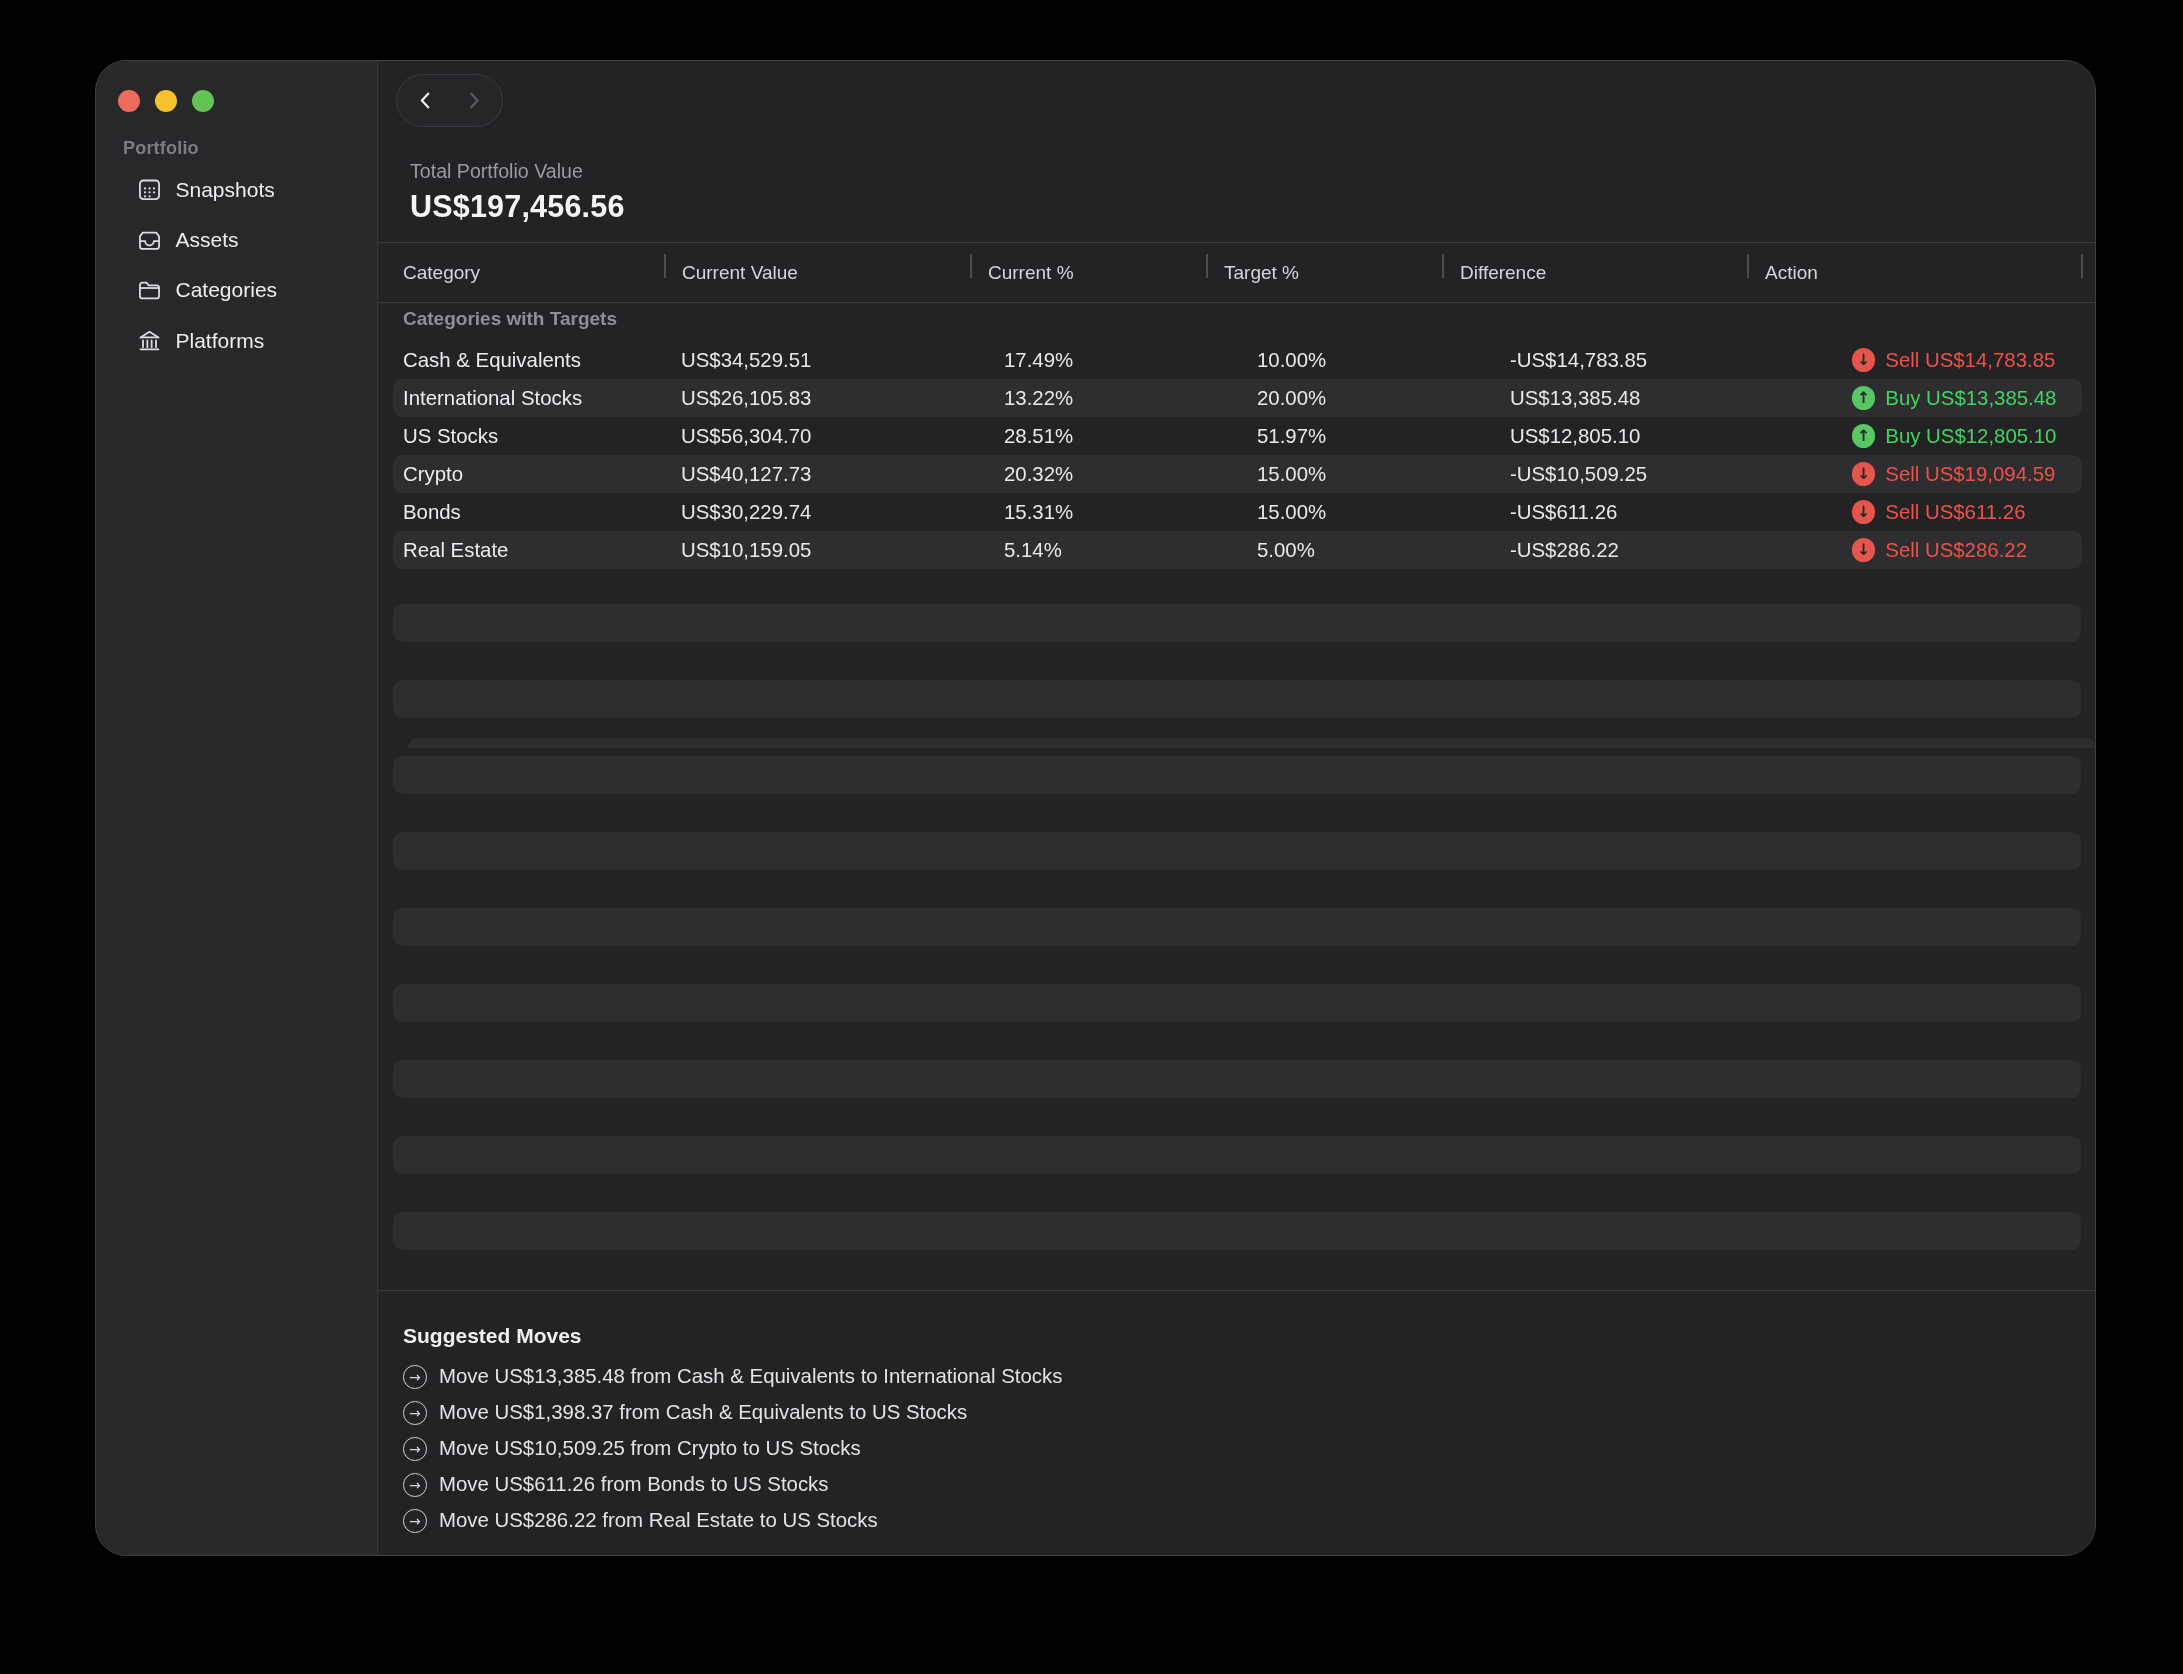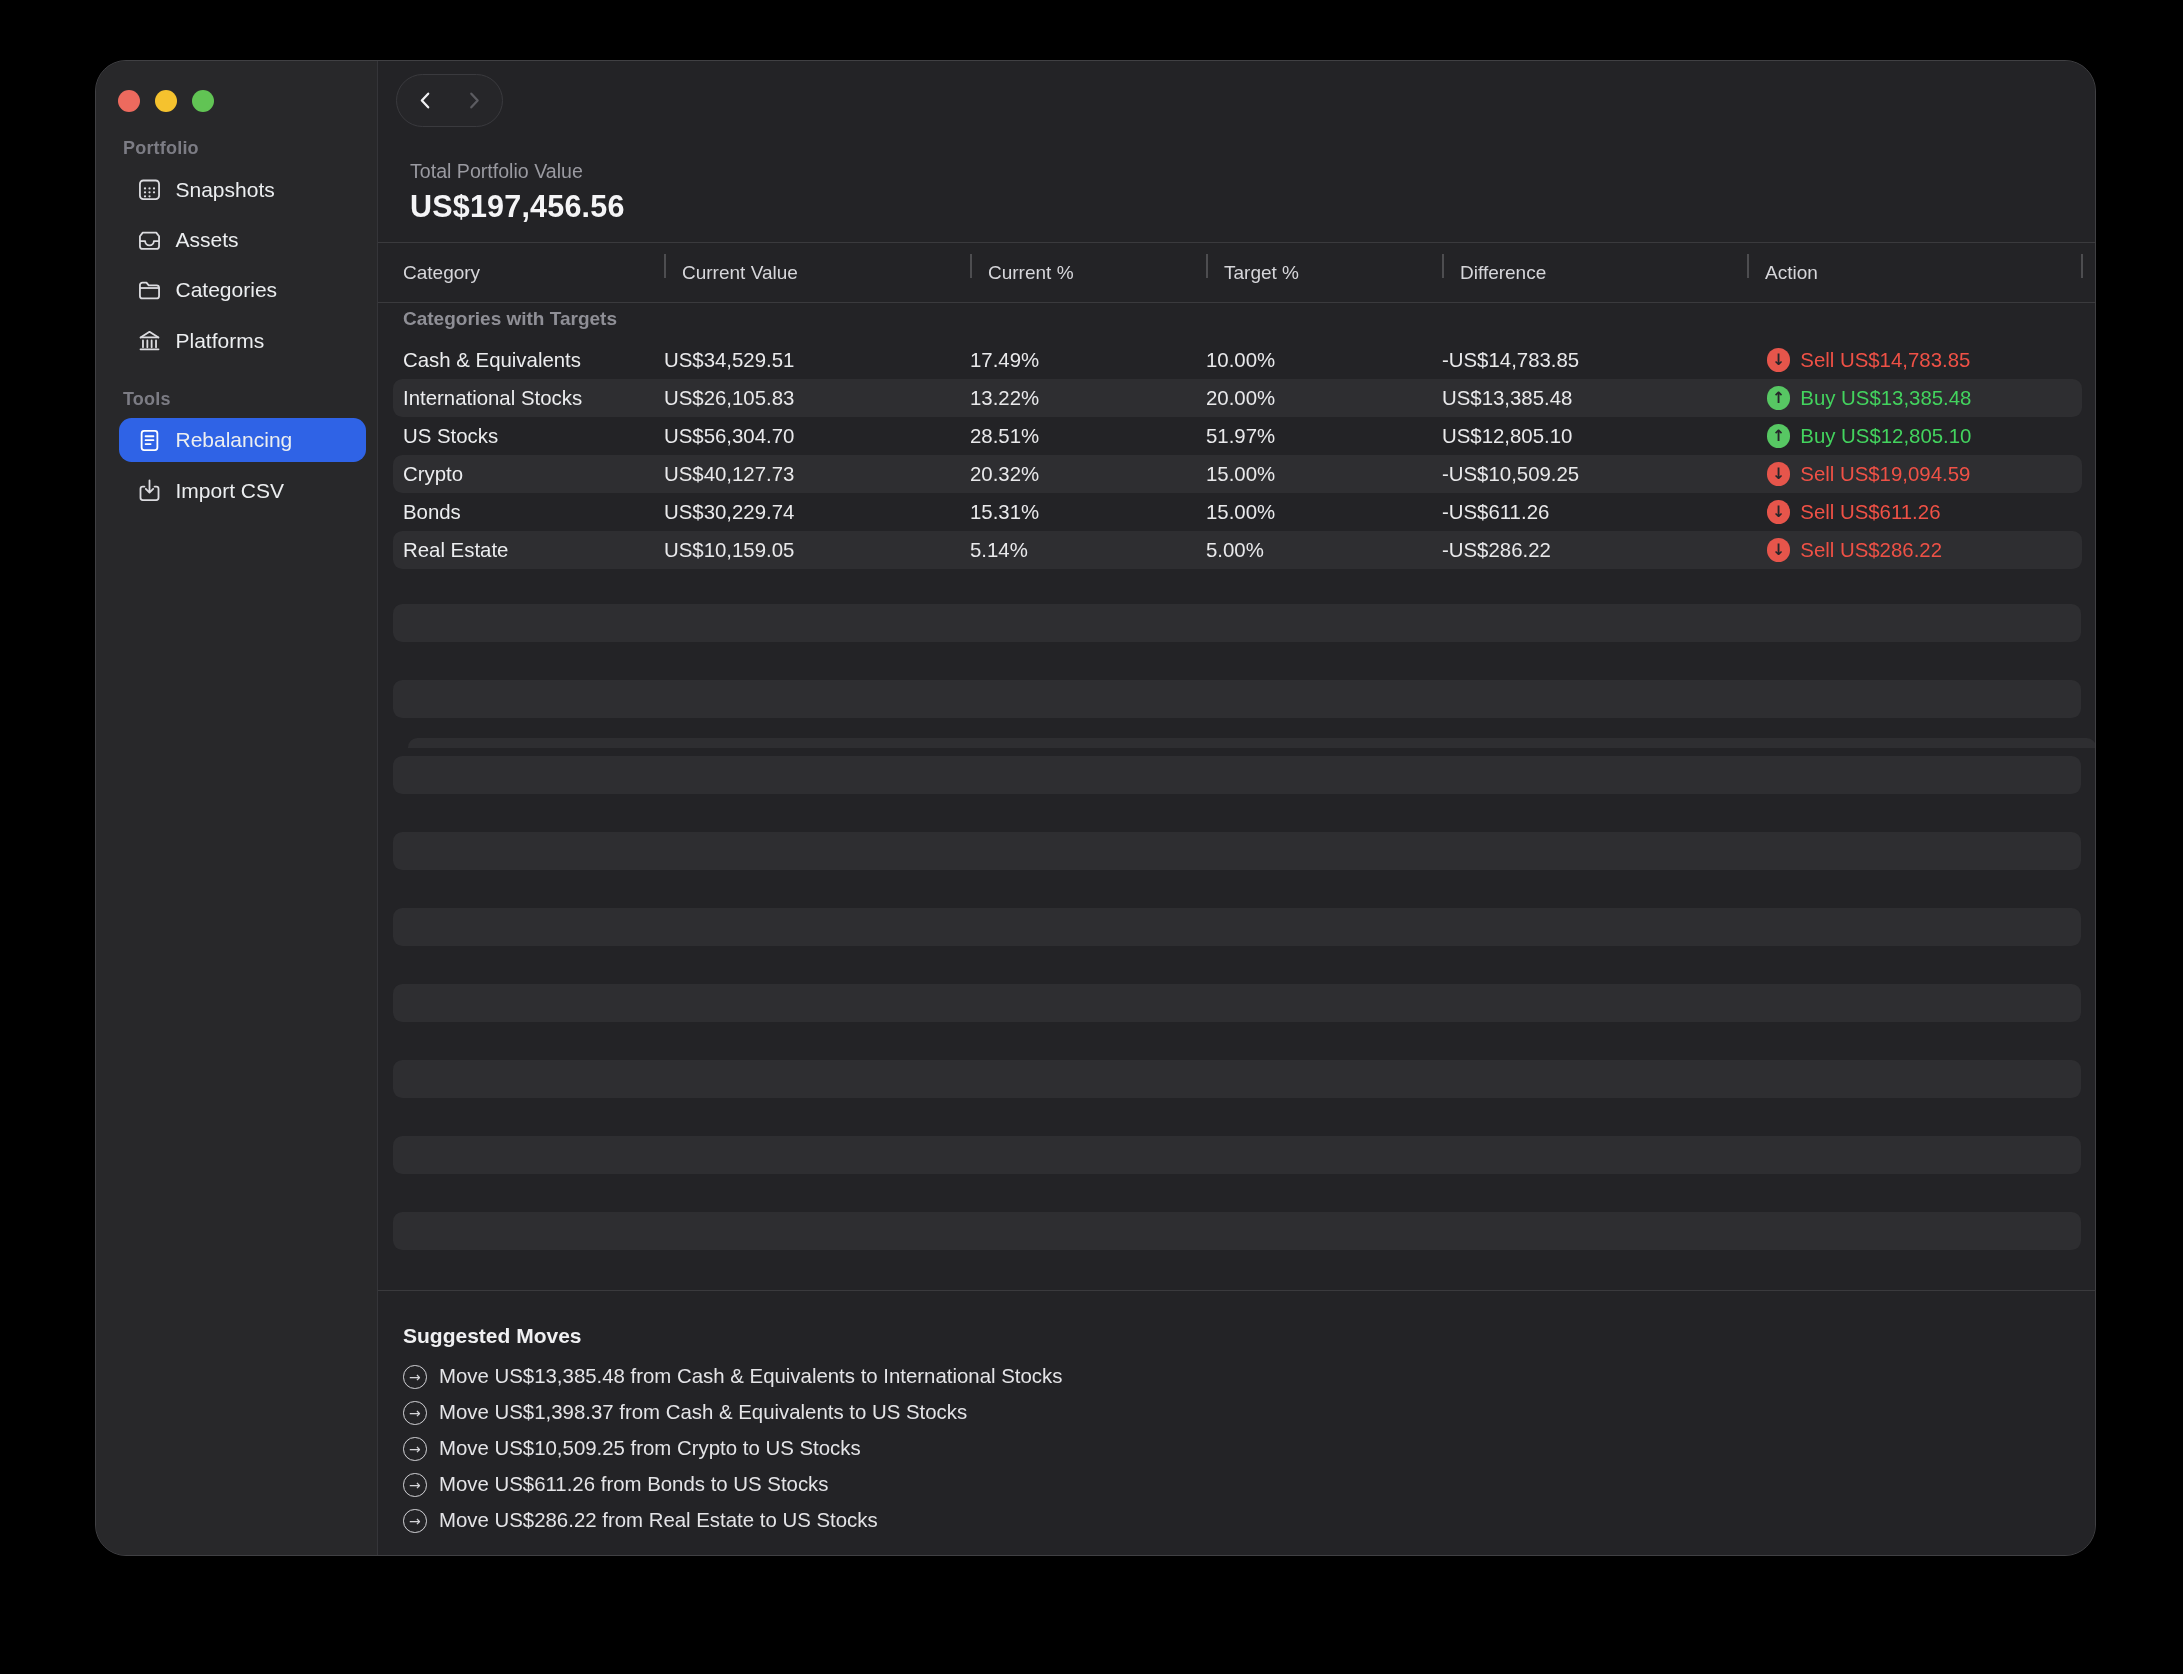--- a/index.html
+++ b/index.html
@@ -75,21 +75,21 @@
     align-items:center;
   }
   .thead .th{font-size:19px;font-weight:500;color:#d6d6da;padding-left:18px}
   .thead .th.first{padding-left:25px}
   .vsep{position:absolute;top:11px;width:1.6px;height:23.5px;background:var(--vsep)}
   .group-label{position:absolute;left:25px;top:247px;font-size:19px;font-weight:600;color:#8f8f96}
   .tbody{position:absolute;left:0;right:0;top:280px}
   .trow{
     position:relative;height:38px;width:1720px;
     display:grid;grid-template-columns:286px 306px 236px 236px 305px 334px;
-    align-items:center;font-size:20.4px;
+    align-items:center;font-size:20.4px;gap:17px;
   }
   .trow .rowbg{position:absolute;left:15px;right:16.4px;top:0;bottom:0;border-radius:9.4px;background:transparent;z-index:0}
   .trow.alt .rowbg{background:var(--stripe)}
   .trow .cell{position:relative;z-index:1}
   .c-cat{padding-left:25px;color:#ecedef}
   .c-num{text-align:left;padding-right:14px;color:#e9e9eb}
   .c-action{display:flex;align-items:center;gap:10.2px;padding-left:19.6px}
   .badge{
     width:23.5px;height:23.5px;border-radius:50%;flex:0 0 23.5px;
     display:flex;align-items:center;justify-content:center;
@@ -174,43 +174,20 @@
                   <path d="M4 9.3 12 4.3l8 5"></path>
                   <path d="M4.5 9.3h15"></path>
                   <path d="M6.2 12v6M10.1 12v6M13.9 12v6M17.8 12v6"></path>
                   <path d="M4 19.8h16"></path>
                 </svg>
               </span>
     <span>Platforms</span>
   </div>
           </div>
   </div>
-        <div class="side-section">
-    <div class="side-label">Tools</div>
-    <div>
-            <div class="side-item selected">
-    <span class="s-icon">
-                <svg viewBox="0 0 24 24" fill="none" stroke="currentColor" stroke-width="1.6" stroke-linecap="round">
-                  <rect x="5" y="3.5" width="14" height="17" rx="2.2"></rect>
-                  <path d="M8.5 8.2h7M8.5 11.7h7M8.5 15.2h4.5"></path>
-                </svg>
-              </span>
-    <span>Rebalancing</span>
-  </div>
-            <div class="side-item">
-    <span class="s-icon">
-                <svg viewBox="0 0 24 24" fill="none" stroke="currentColor" stroke-width="1.6" stroke-linecap="round" stroke-linejoin="round">
-                  <path d="M7.5 8.5H6A2 2 0 0 0 4 10.5v8A2 2 0 0 0 6 20.5h12a2 2 0 0 0 2-2v-8a2 2 0 0 0-2-2h-1.5"></path>
-                  <path d="M12 3v10.5M8.7 10.5 12 13.8l3.3-3.3"></path>
-                </svg>
-              </span>
-    <span>Import CSV</span>
-  </div>
-          </div>
-  </div>
       </nav>
   </div>
 
   <div class="content">
 
     <div class="navpill">
       <button class="navbtn">
         <svg viewBox="0 0 24 24" fill="none" stroke="currentColor" stroke-width="2.3" stroke-linecap="round" stroke-linejoin="round">
             <path d="M14.5 5 8 12l6.5 7"></path>
           </svg>

